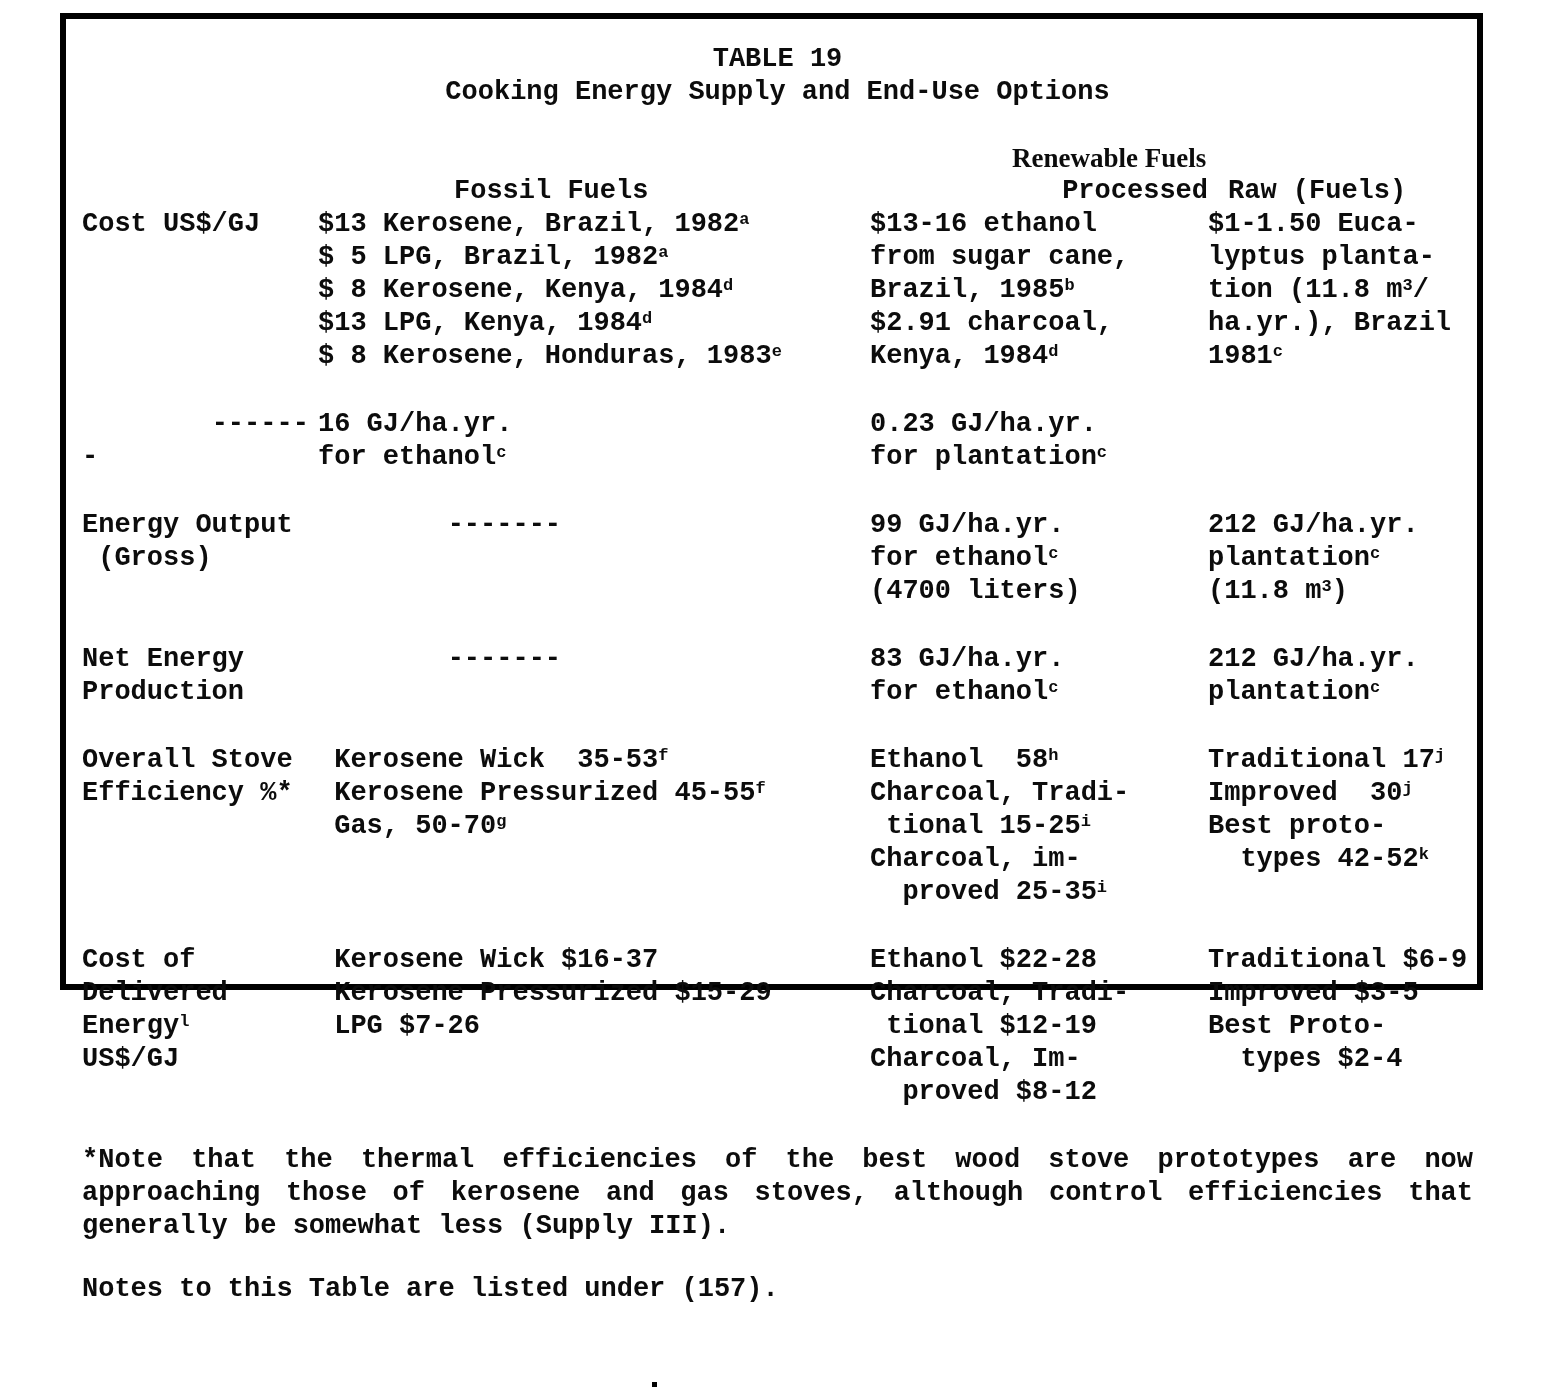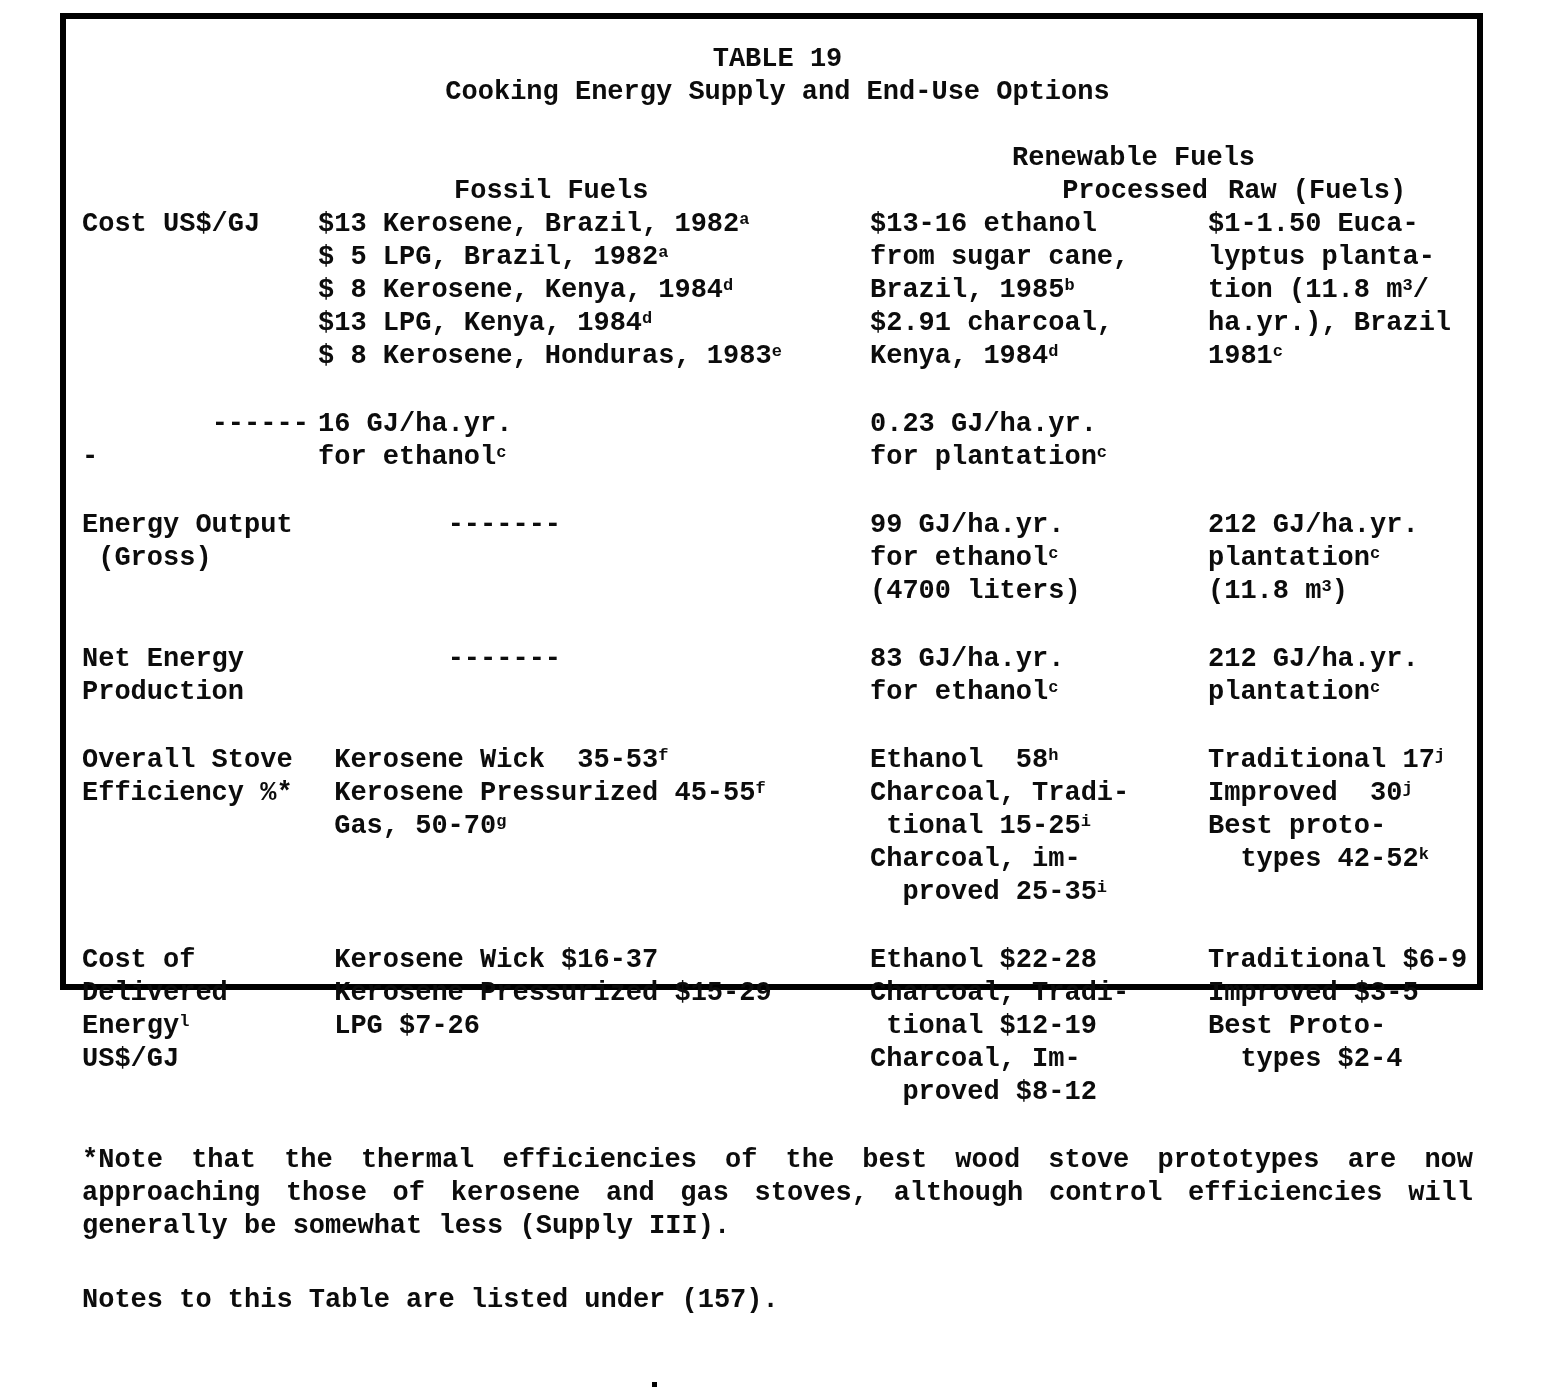--- a/index.html
+++ b/index.html
@@ -37,30 +37,31 @@
   .hrow, .trow {
     display: grid;
     grid-template-columns: 236px 552px 338px 1fr;
   }
   .trow { margin-bottom: 35px; }
   .cell { white-space: pre-wrap; }
   .renew-span {
     grid-column: 3 / 5;
     padding-left: 142px;
     white-space: pre;
+    font-family: Liberation Serif, serif;
   }
   .h-fossil { padding-left: 136px; white-space: pre; }
   .h-proc   { padding-left: 40px;  white-space: pre; text-align: right; }
   .h-raw    { padding-left: 20px;  white-space: pre; }
   sup {
     font-size: 17px;
     line-height: 0;
     vertical-align: 7px;
   }
-  .footnote-block { margin-bottom: 41px; }
+  .footnote-block { margin-bottom: 30px; }
   .fline { white-space: pre-wrap; }
   .just {
     text-align: justify;
     text-align-last: justify;
   }
   .scan-speck {
     position: absolute;
     left: 652px;
     top: 1382px;
     width: 5px;
@@ -124,21 +125,21 @@
 
   <div class="trow">
     <div class="cell">Cost of<br>Delivered<br>Energy<sup>l</sup><br>US$/GJ</div>
     <div class="cell"> Kerosene Wick $16-37<br> Kerosene Pressurized $15-29<br> LPG $7-26</div>
     <div class="cell">Ethanol $22-28<br>Charcoal, Tradi-<br> tional $12-19<br>Charcoal, Im-<br>  proved $8-12</div>
     <div class="cell">Traditional $6-9<br>Improved $3-5<br>Best Proto-<br>  types $2-4</div>
   </div>
 
   <div class="footnote-block">
     <div class="fline just">*Note that the thermal efficiencies of the best wood stove prototypes are now</div>
-    <div class="fline just">approaching those of kerosene and gas stoves, although control efficiencies will</div>
+    <div class="fline just">approaching those of kerosene and gas stoves, although control efficiencies that</div>
     <div class="fline">generally be somewhat less (Supply III).</div>
   </div>
 
   <div class="fline">Notes to this Table are listed under (157).</div>
 
 </div>
 
 <div class="scan-speck"></div>
 
 </body></html>

